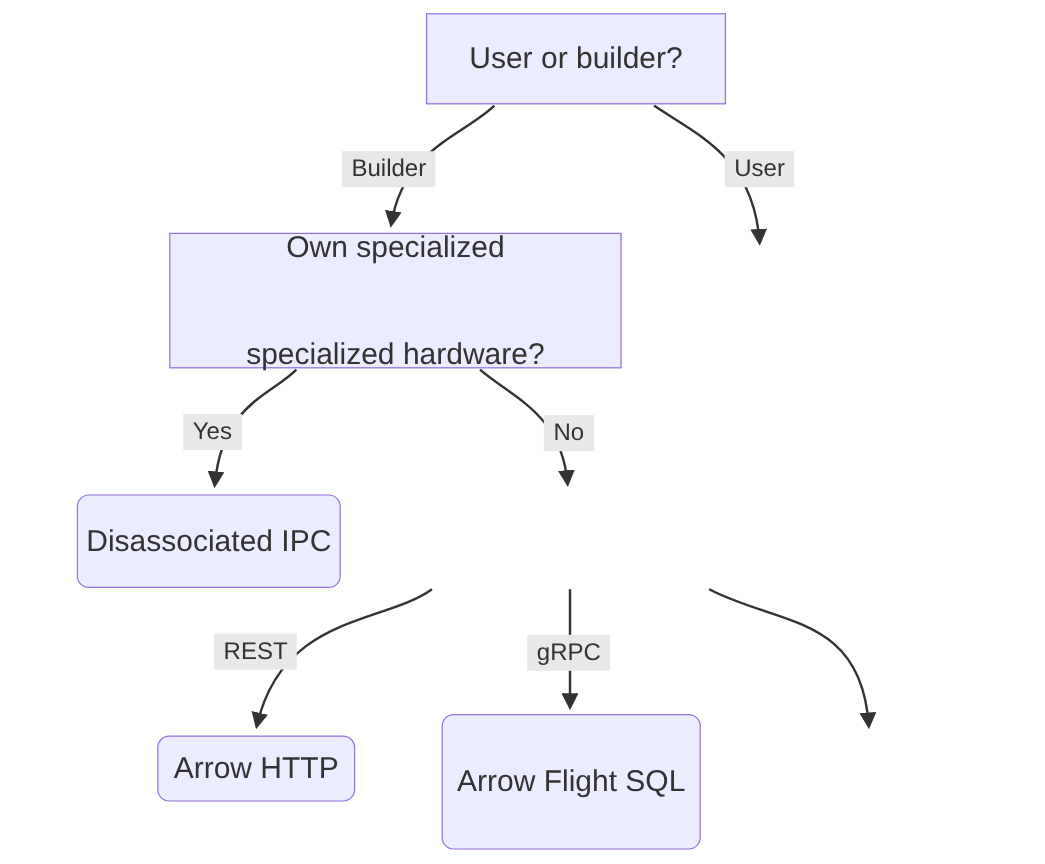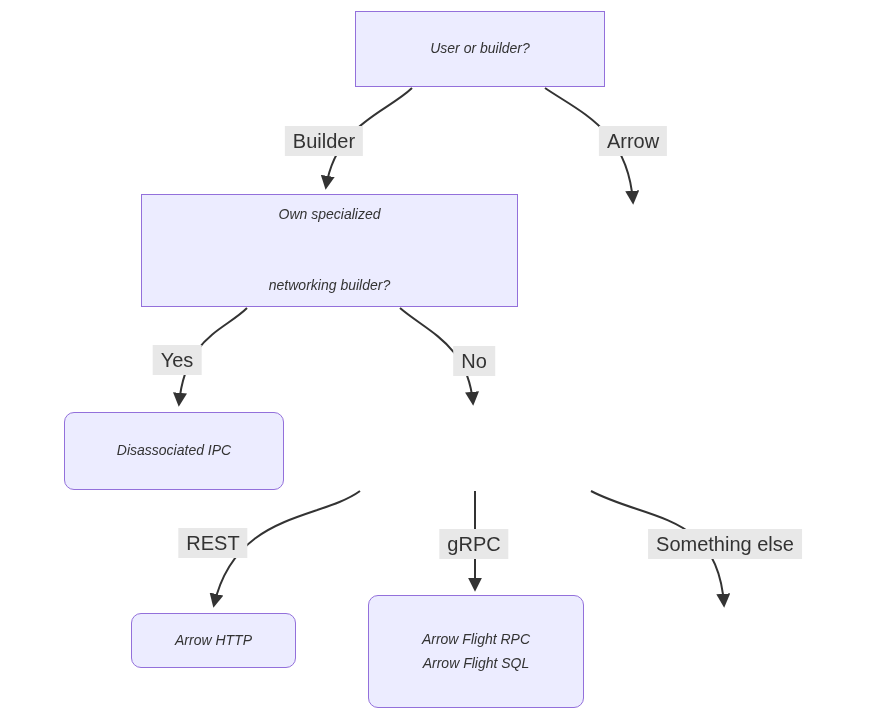--- a/index.html
+++ b/index.html
@@ -30,24 +30,23 @@
   }
   .node {
     position: absolute;
     box-sizing: border-box;
     background: var(--node-fill, #ECECFF);
     border: 1.3px solid var(--node-border, #9370DB);
     display: flex;
     flex-direction: column;
     justify-content: center;
     text-align: center;
-    font-size: 14px;
+    font-size: 25px;
     line-height: 1.7;
     color: var(--text, #333333);
-    font-style: italic;
   }
   .node.round {
     border-radius: 10px;
   }
   .edge-label {
     position: absolute;
     transform: translate(-50%, -50%);
     background: var(--edge-label-bg, #e8e8e8);
     color: var(--text, #333333);
     font-size: 20px;
@@ -87,45 +86,43 @@
     <path class="edge" d="M 412 88 C 386 113 336 124 326 187" marker-end="url(#arrowhead)"></path>
     <path class="edge" d="M 545 88 C 580 112 628 130 633 202" marker-end="url(#arrowhead)"></path>
     <path class="edge" d="M 247 308 C 225 330 185 337 179 404" marker-end="url(#arrowhead)"></path>
     <path class="edge" d="M 400 308 C 428 332 468 345 473 403" marker-end="url(#arrowhead)"></path>
     <path class="edge" d="M 360 491 C 320 520 235 512 214 605" marker-end="url(#arrowhead)"></path>
     <path class="edge" d="M 475 491 L 475 589" marker-end="url(#arrowhead)"></path>
     <path class="edge" d="M 591 491 C 648 521 718 512 724 605" marker-end="url(#arrowhead)"></path>
   </svg>
 
   <div class="edge-label l-builder">Builder</div>
-  <div class="edge-label l-user">Arrow</div>
+  <div class="edge-label l-user">User</div>
   <div class="edge-label l-yes">Yes</div>
   <div class="edge-label l-no">No</div>
   <div class="edge-label l-rest">REST</div>
   <div class="edge-label l-grpc">gRPC</div>
-  <div class="edge-label l-something-else">Something else</div>
 
   <div class="node n-user-or-builder">
     <span>User or builder?</span>
   </div>
 
   <div class="node n-own-hardware">
     <span>Own specialized</span>
-    <span>networking builder?</span>
+    <span>specialized hardware?</span>
   </div>
 
 
   <div class="node round n-disassociated-ipc">
     <span>Disassociated IPC</span>
   </div>
 
 
   <div class="node round n-arrow-http">
     <span>Arrow HTTP</span>
   </div>
 
   <div class="node round n-arrow-flight">
-    <span>Arrow Flight RPC</span>
     <span>Arrow Flight SQL</span>
   </div>
 
 
 </div>
 
 </body></html>

